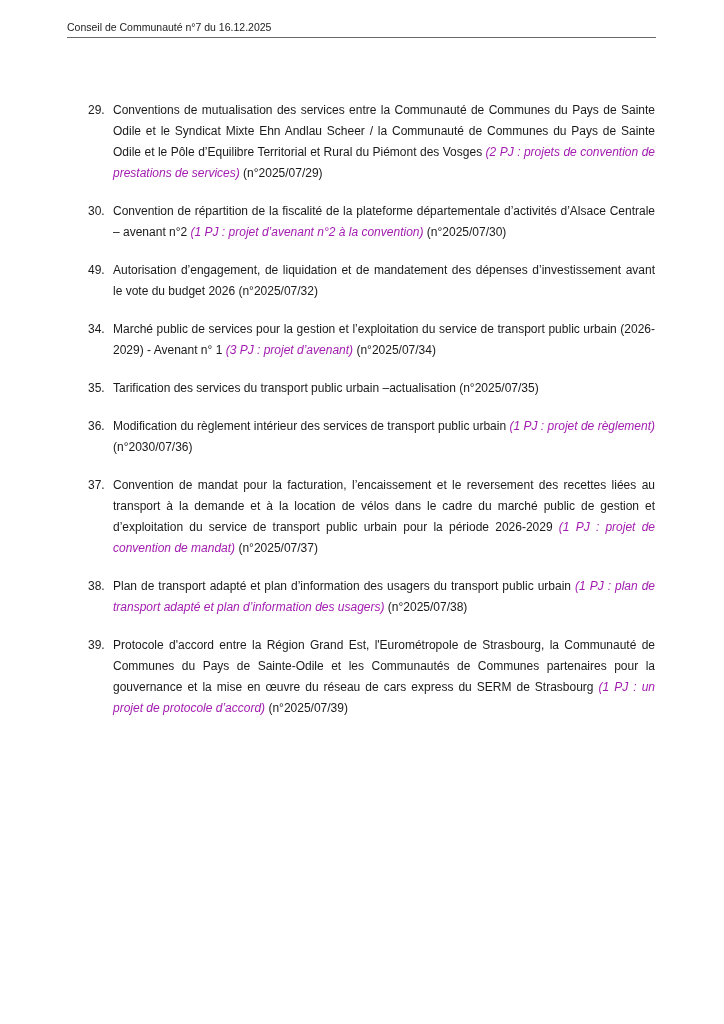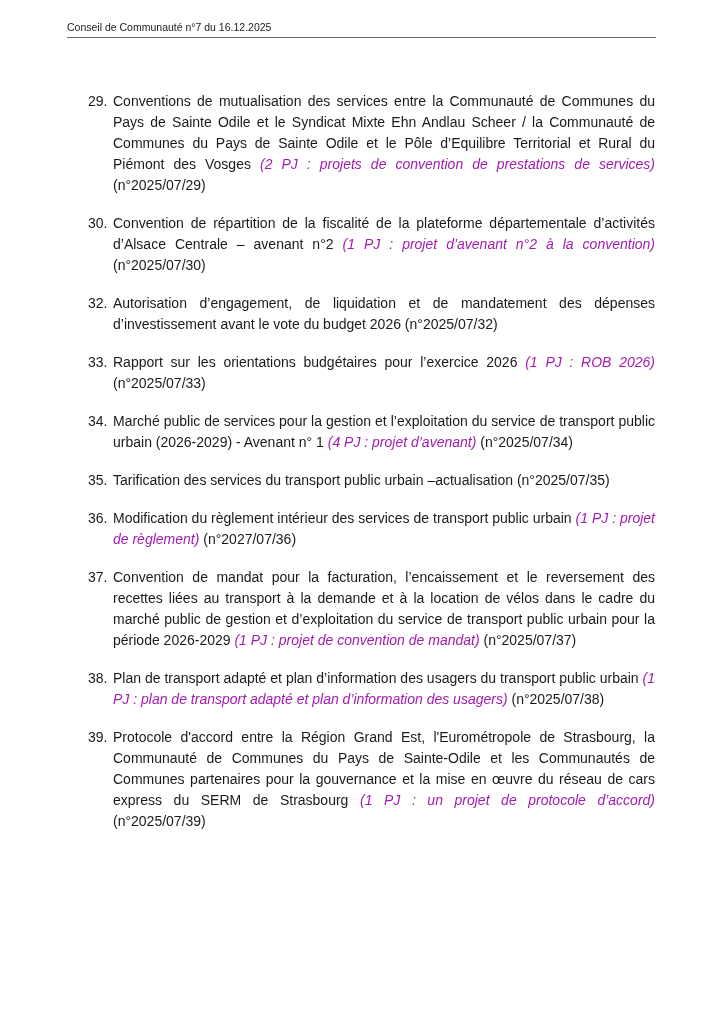--- a/index.html
+++ b/index.html
@@ -30,24 +30,25 @@
       display: block;
     }
     .content {
       position: absolute;
       left: 88px;
       top: 91px;
       width: 567px;
     }
     .item {
       display: flex;
-      font-size: 14px;
+      font-size: 12px;
       line-height: 21px;
       text-align: justify;
       margin-bottom: 17px;
+      margin-top: 9px;
     }
     .item-num {
       width: 25px;
       flex: 0 0 25px;
       white-space: nowrap;
     }
     .item-body {
       flex: 1 1 auto;
       text-align: justify;
     }
@@ -80,43 +81,39 @@
     <span class="item-body"><span>Conventions de mutualisation des services entre la Communauté de Communes du Pays de Sainte Odile et le Syndicat Mixte Ehn Andlau Scheer / la Communauté de Communes du Pays de Sainte Odile et le Pôle d’Equilibre Territorial et Rural du Piémont des Vosges </span><span class="pj">(2 PJ : projets de convention de prestations de services)</span><span> (n°2025/07/29)</span></span>
   </div>
 
   <div class="item">
     <span class="item-num">30.</span>
     <span class="item-body"><span>Convention de répartition de la fiscalité de la plateforme départementale d’activités d’Alsace Centrale – avenant n°2 </span><span class="pj">(1 PJ : projet d’avenant n°2 à la convention)</span><span> (n°2025/07/30)</span></span>
   </div>
 
 
   <div class="item">
-    <span class="item-num">32.</span>
+    <span class="item-num">49.</span>
     <span class="item-body"><span>Autorisation d’engagement, de liquidation et de mandatement des dépenses d’investissement avant le vote du budget 2026 (n°2025/07/32)</span></span>
   </div>
 
-  <div class="item">
-    <span class="item-num">33.</span>
-    <span class="item-body"><span>Rapport sur les orientations budgétaires pour l’exercice 2026 </span><span class="pj">(1 PJ : ROB 2026)</span><span> (n°2025/07/33)</span></span>
-  </div>
 
 
   <div class="item">
     <span class="item-num">34.</span>
-    <span class="item-body"><span>Marché public de services pour la gestion et l’exploitation du service de transport public urbain (2026-2029) - Avenant n° 1 </span><span class="pj">(4 PJ : projet d’avenant)</span><span> (n°2025/07/34)</span></span>
+    <span class="item-body"><span>Marché public de services pour la gestion et l’exploitation du service de transport public urbain (2026-2029) - Avenant n° 1 </span><span class="pj">(3 PJ : projet d’avenant)</span><span> (n°2025/07/34)</span></span>
   </div>
 
   <div class="item">
     <span class="item-num">35.</span>
     <span class="item-body"><span>Tarification des services du transport public urbain –actualisation (n°2025/07/35)</span></span>
   </div>
 
   <div class="item">
     <span class="item-num">36.</span>
-    <span class="item-body"><span>Modification du règlement intérieur des services de transport public urbain </span><span class="pj">(1 PJ : projet de règlement)</span><span> (n°2027/07/36)</span></span>
+    <span class="item-body"><span>Modification du règlement intérieur des services de transport public urbain </span><span class="pj">(1 PJ : projet de règlement)</span><span> (n°2030/07/36)</span></span>
   </div>
 
   <div class="item">
     <span class="item-num">37.</span>
     <span class="item-body"><span>Convention de mandat pour la facturation, l’encaissement et le reversement des recettes liées au transport à la demande et à la location de vélos dans le cadre du marché public de gestion et d’exploitation du service de transport public urbain pour la période 2026-2029 </span><span class="pj">(1 PJ : projet de convention de mandat)</span><span> (n°2025/07/37)</span></span>
   </div>
 
   <div class="item">
     <span class="item-num">38.</span>
     <span class="item-body"><span>Plan de transport adapté et plan d’information des usagers du transport public urbain </span><span class="pj">(1 PJ : plan de transport adapté et plan d’information des usagers)</span><span> (n°2025/07/38)</span></span>

